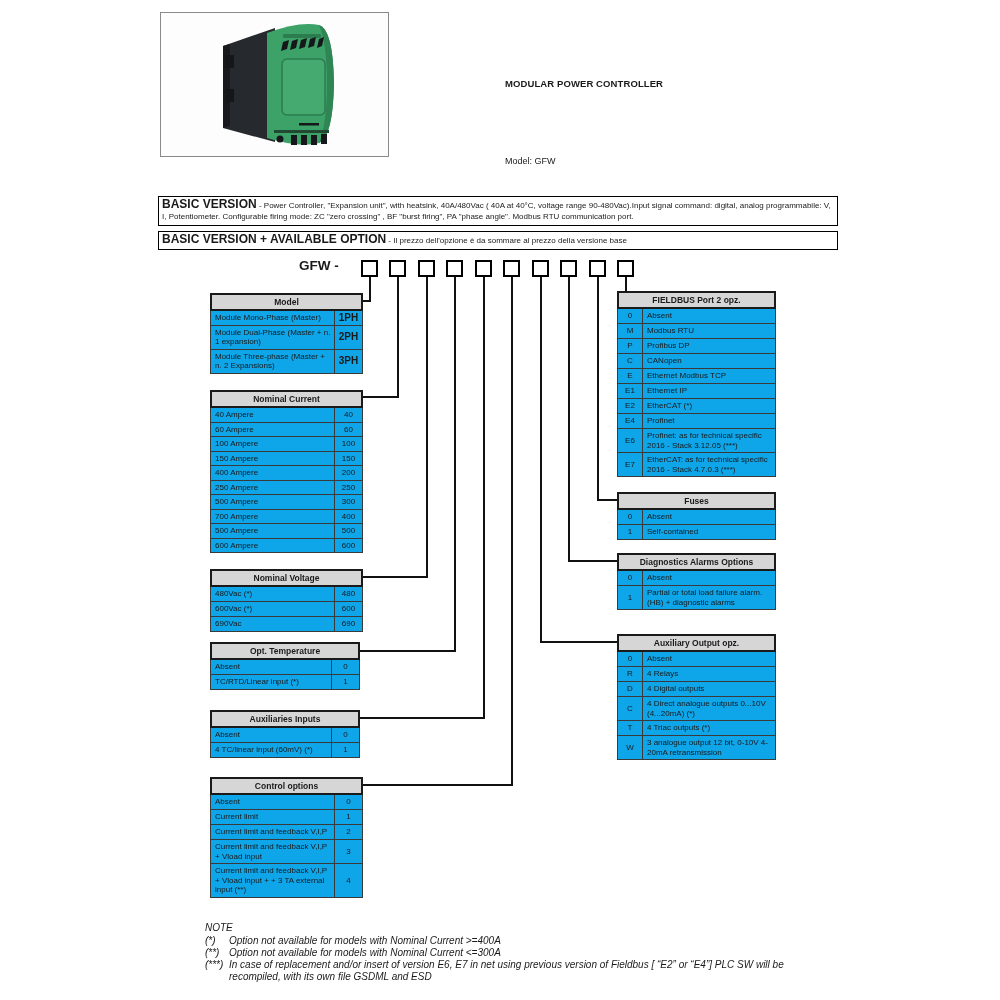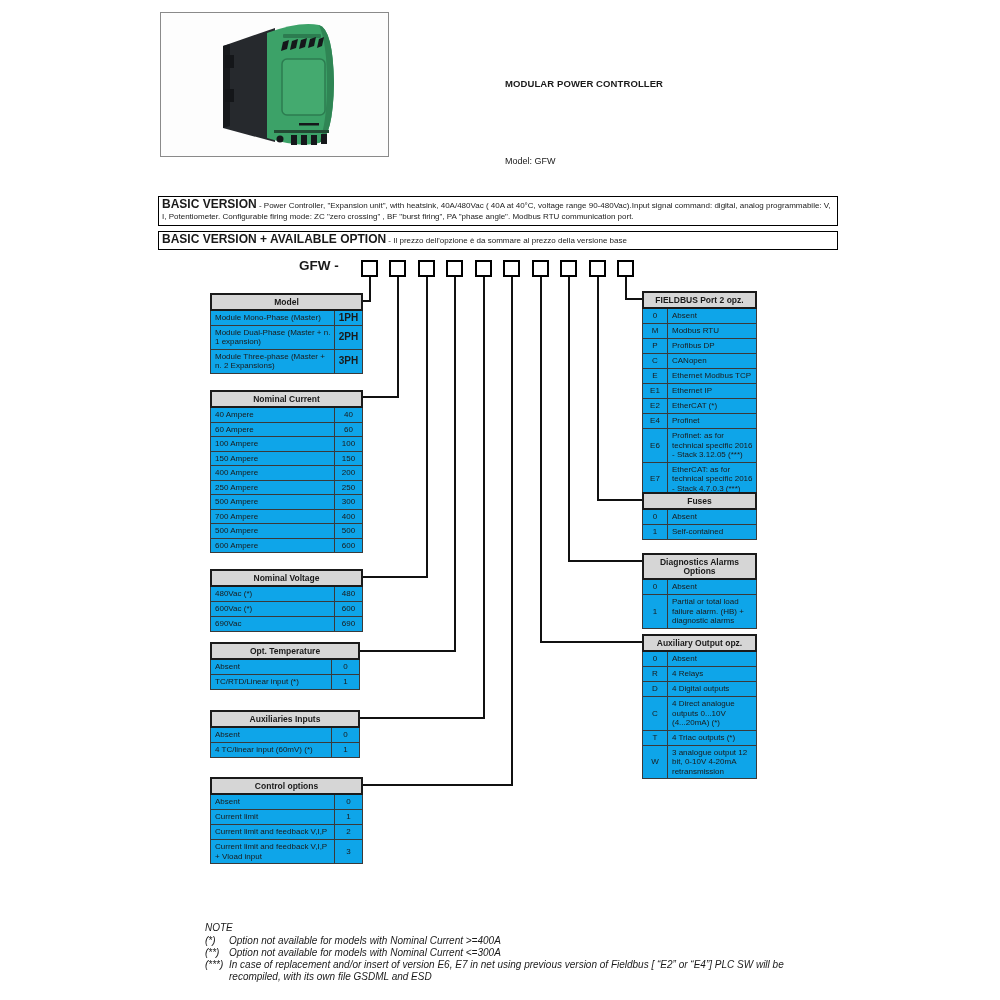--- a/index.html
+++ b/index.html
@@ -49,21 +49,21 @@
   }
   .otable .tlabel {
     flex:1; font-size:8px; line-height:9.5px; padding:2px 2px 2px 4px;
     display:flex; align-items:center;
   }
   .otable .tcode {
     font-size:8px; line-height:9.5px; display:flex; align-items:center; justify-content:center;
   }
   .otable.left { left:210px; width:153px; }
   .otable.left .tcode { width:27px; border-left:1px solid #3a3a3a; }
-  .otable.right { left:642px; width:115px; }
+  .otable.right { left:617px; width:159px; }
   .otable.right .tcode { width:24px; border-right:1px solid #3a3a3a; order:-1; }
   .otable.right .trow { min-height:15px; }
   #t-model .tcode { font-weight:bold; font-size:10px; }
   #t-model { top:293px; }
   #t-current { top:390px; }
   #t-current .trow { min-height:14.5px; }
   #t-voltage { top:569px; }
   #t-voltage .trow { min-height:15px; }
   #t-temp { top:642px; width:150px; }
   #t-temp .trow { min-height:15px; }
@@ -287,20 +287,24 @@
           <div class="tcode">1</div>
         </div>
         <div class="trow">
           <div class="tlabel">Current limit and feedback V,I,P</div>
           <div class="tcode">2</div>
         </div>
         <div class="trow">
           <div class="tlabel">Current limit and feedback V,I,P + Vload input</div>
           <div class="tcode">3</div>
         </div>
+        <div class="trow">
+          <div class="tlabel">Current limit and feedback V,I,P + Vload input + + 3 TA external input  (**)</div>
+          <div class="tcode">4</div>
+        </div>
       </div>
   </div>
 
   <div class="otable right" id="t-fieldbus">
     <div class="thead">FIELDBUS Port 2 opz.</div>
     <div>
         <div class="trow">
           <div class="tlabel">Absent</div>
           <div class="tcode">0</div>
         </div>

